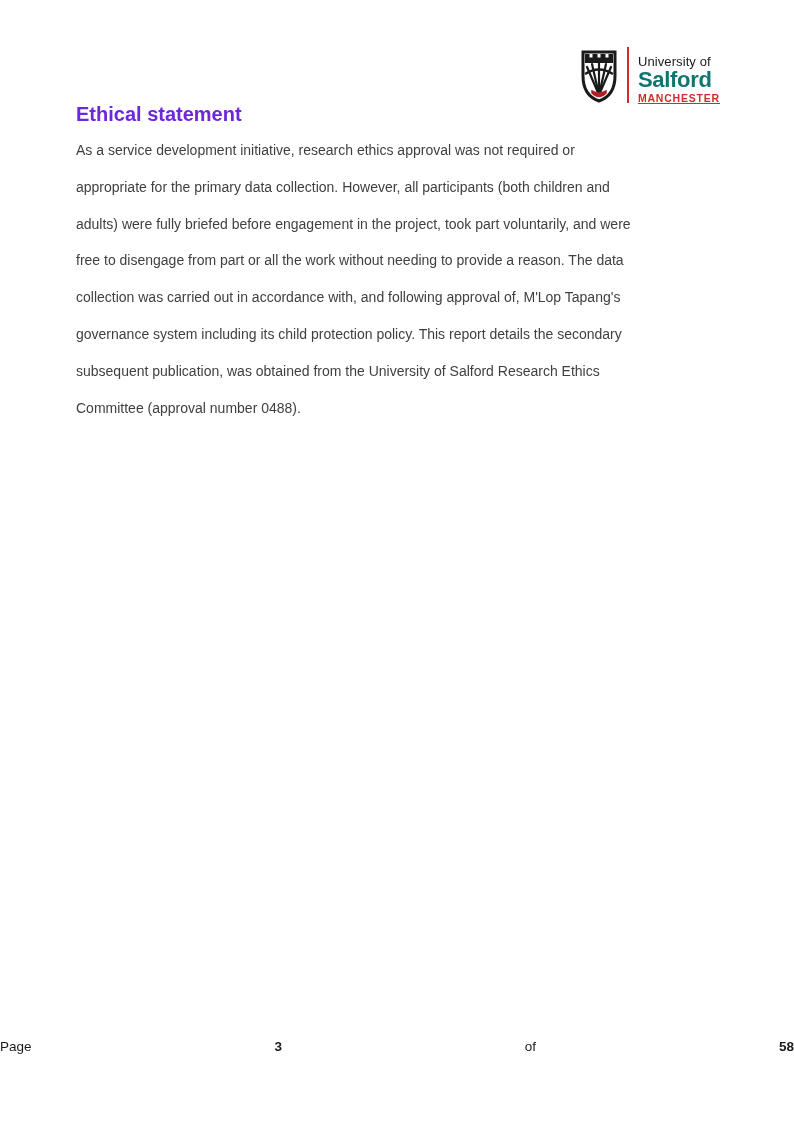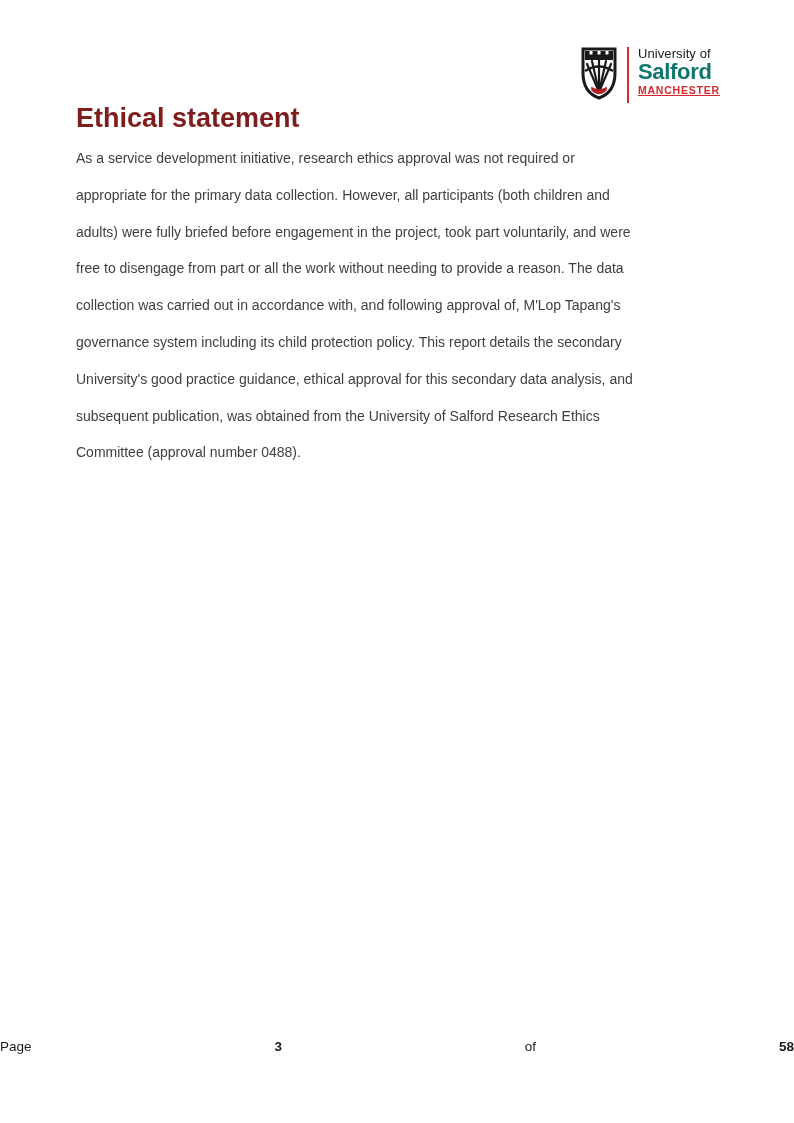--- a/index.html
+++ b/index.html
@@ -7,38 +7,38 @@
     position:relative;
     width:794px;height:1123px;
     margin:0 auto;
     background:#ffffff;
     font-family:"Liberation Sans","DejaVu Sans",sans-serif;
     overflow:hidden;
   }
   
   .logo{
     position:absolute;top:47px;right:74px;
-    display:flex;align-items:flex-start;
+    display:flex;align-items:flex-end;
   }
   .logo-shield{width:36px;height:53px;display:block;}
   .logo-divider{
     width:2px;height:56px;background:#d7282f;
     margin:0 9px 0 10px;
   }
   .logo-text{display:flex;flex-direction:column;line-height:1;}
   .logo-line1{font-size:13px;color:#1a1a1a;letter-spacing:0.1px;}
   .logo-line2{font-size:22px;font-weight:bold;color:#0f766e;letter-spacing:-0.3px;margin-top:1px;}
   .logo-line3{font-size:10.5px;font-weight:bold;color:#d7282f;letter-spacing:0.8px;margin-top:2px;text-decoration:underline;}
   
   .content{
     position:absolute;left:76px;top:103px;width:648px;
   }
   .heading{
     margin:0;
-    font-size:27px;font-weight:bold;color:#7f1d1d;
+    font-size:20px;font-weight:bold;color:#6d28d9;
     letter-spacing:0px;
   }
   .body-text{margin-top:6px;}
   .body-line{
     font-size:14px;color:#3f3f3f;
     line-height:36.8px;
     white-space:nowrap;
   }
   
   .footer{
@@ -84,21 +84,20 @@
 
   <div class="content">
     <h1 class="heading">Ethical statement</h1>
     <div class="body-text">
       <div class="body-line">As a service development initiative, research ethics approval was not required or</div>
       <div class="body-line">appropriate for the primary data collection. However, all participants (both children and</div>
       <div class="body-line">adults) were fully briefed before engagement in the project, took part voluntarily, and were</div>
       <div class="body-line">free to disengage from part or all the work without needing to provide a reason. The data</div>
       <div class="body-line">collection was carried out in accordance with, and following approval of, M'Lop Tapang's</div>
       <div class="body-line">governance system including its child protection policy. This report details the secondary</div>
-      <div class="body-line">University's good practice guidance, ethical approval for this secondary data analysis, and</div>
       <div class="body-line">subsequent publication, was obtained from the University of Salford Research Ethics</div>
       <div class="body-line">Committee (approval number 0488).</div>
     </div>
   </div>
 
   <div class="footer">
     <span>Page</span>
     <span class="bold">3</span>
     <span>of</span>
     <span class="bold">58</span>

